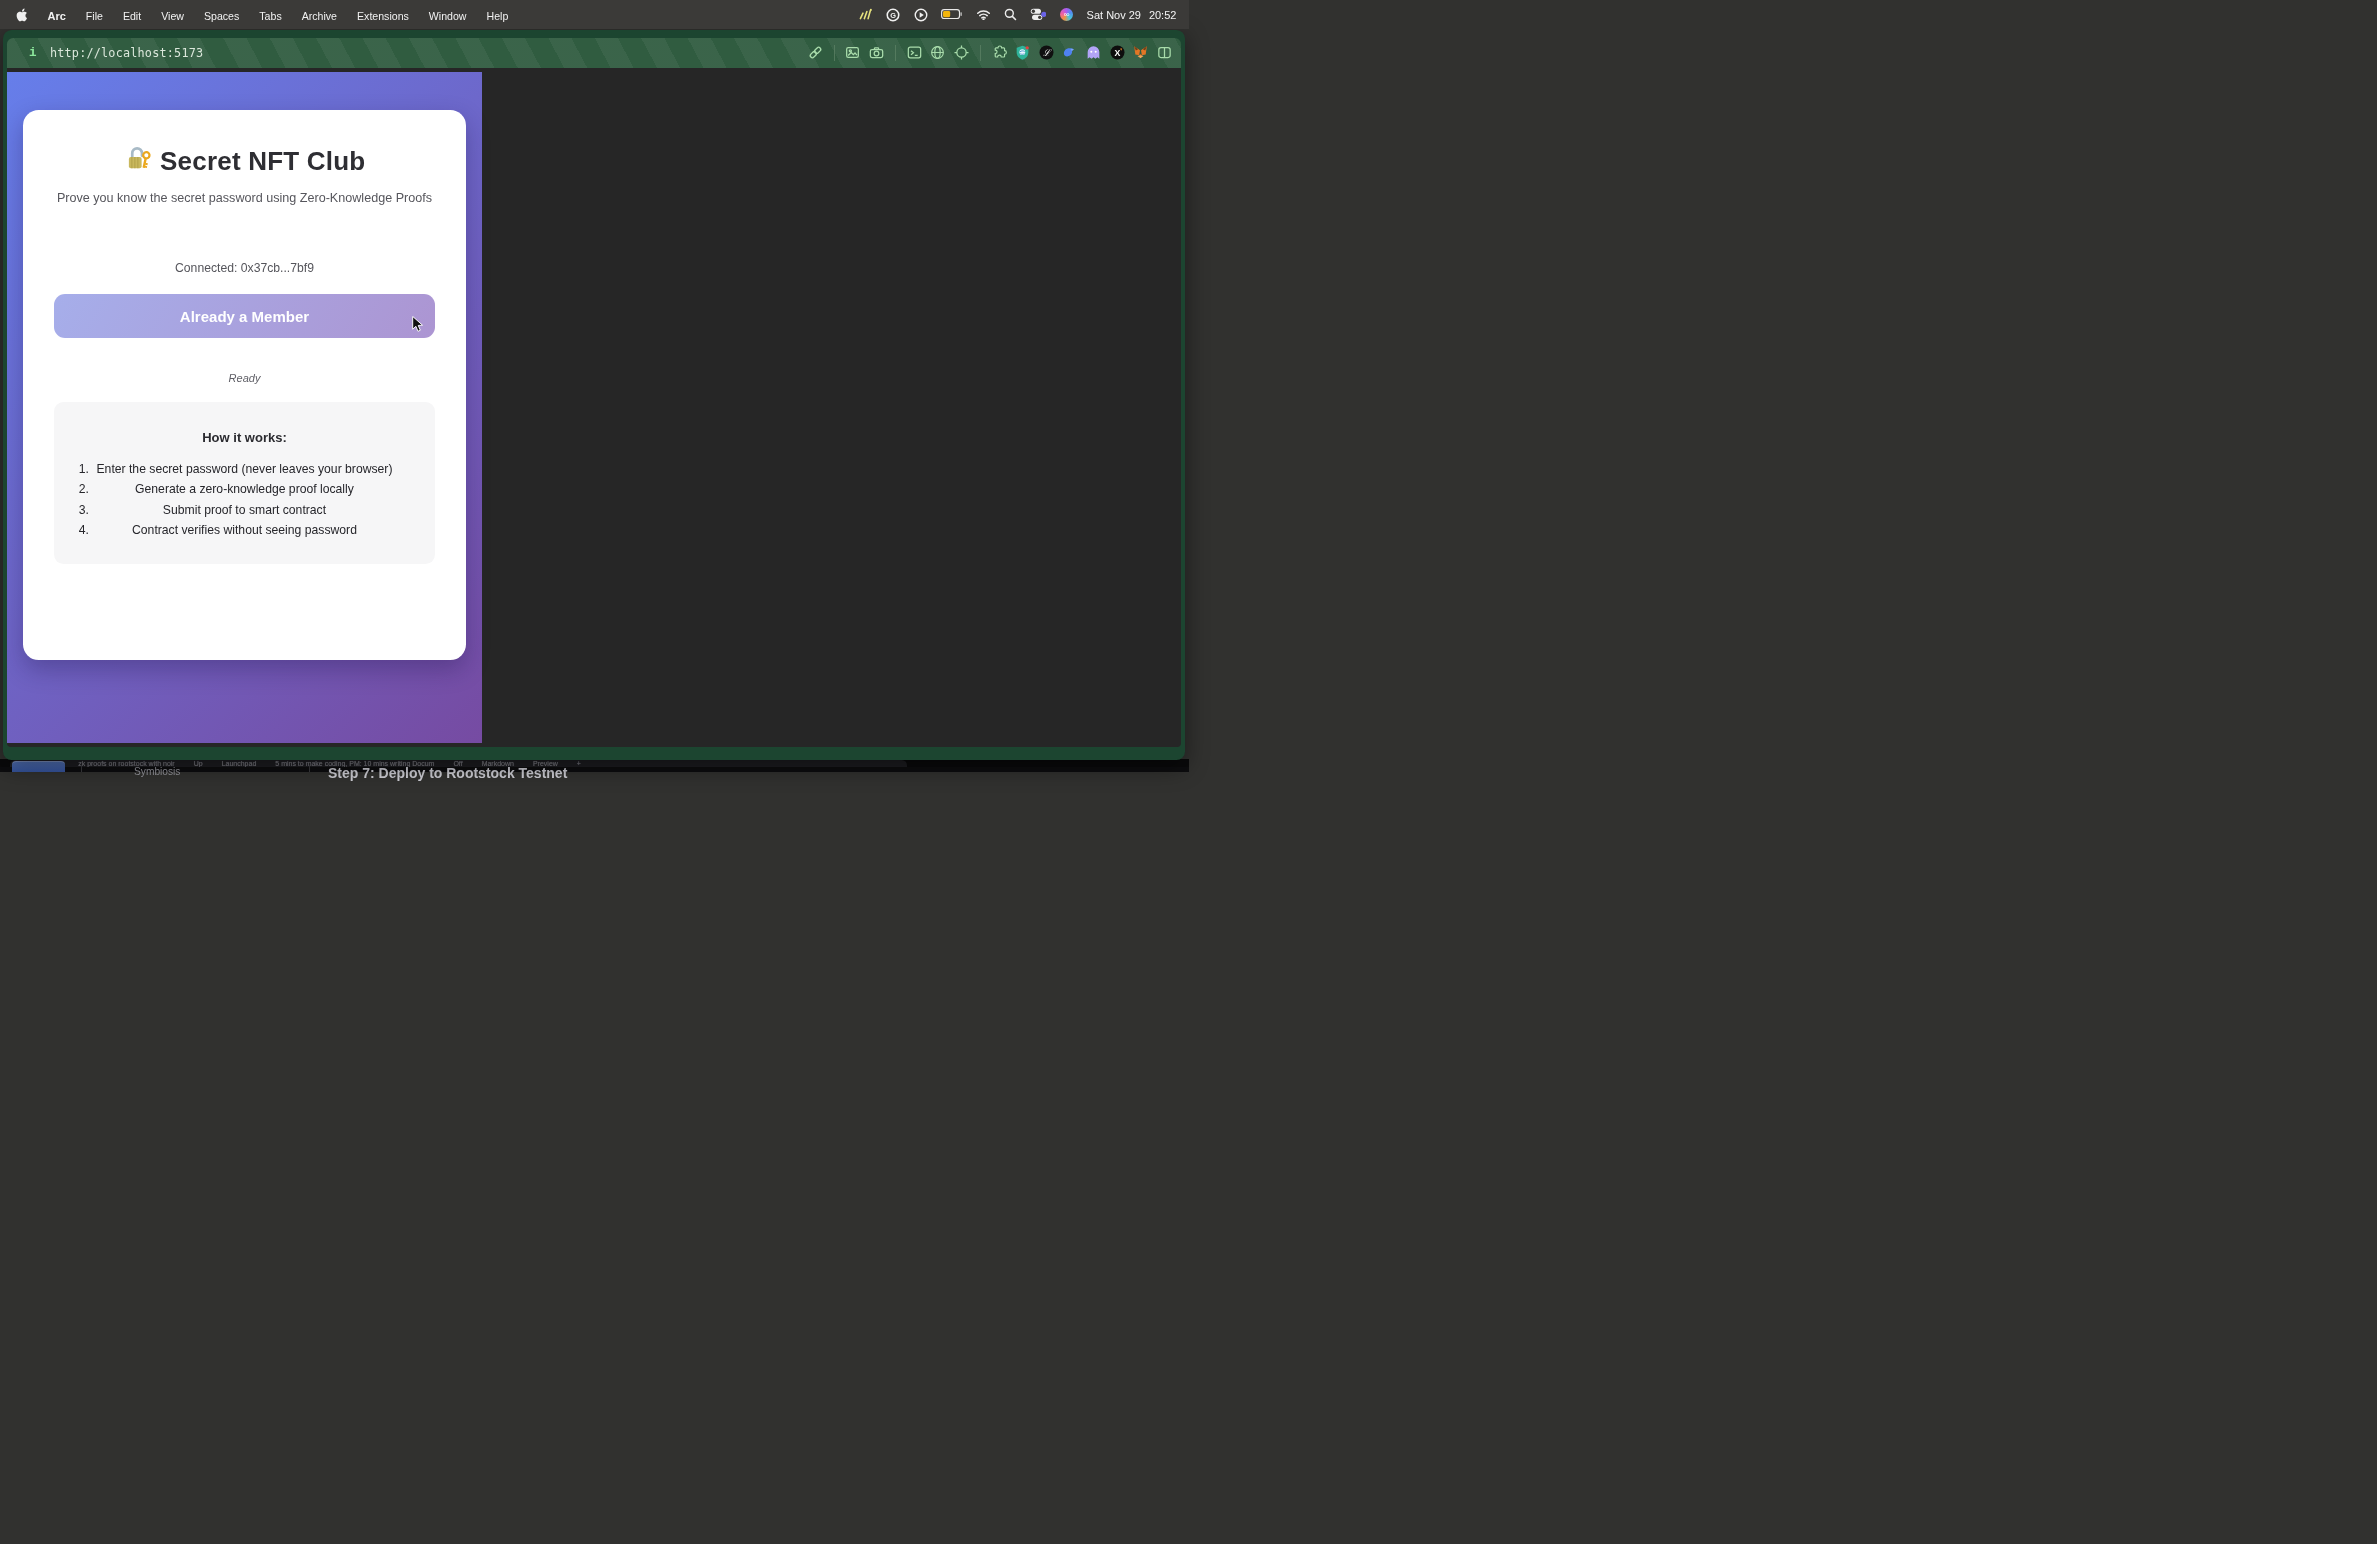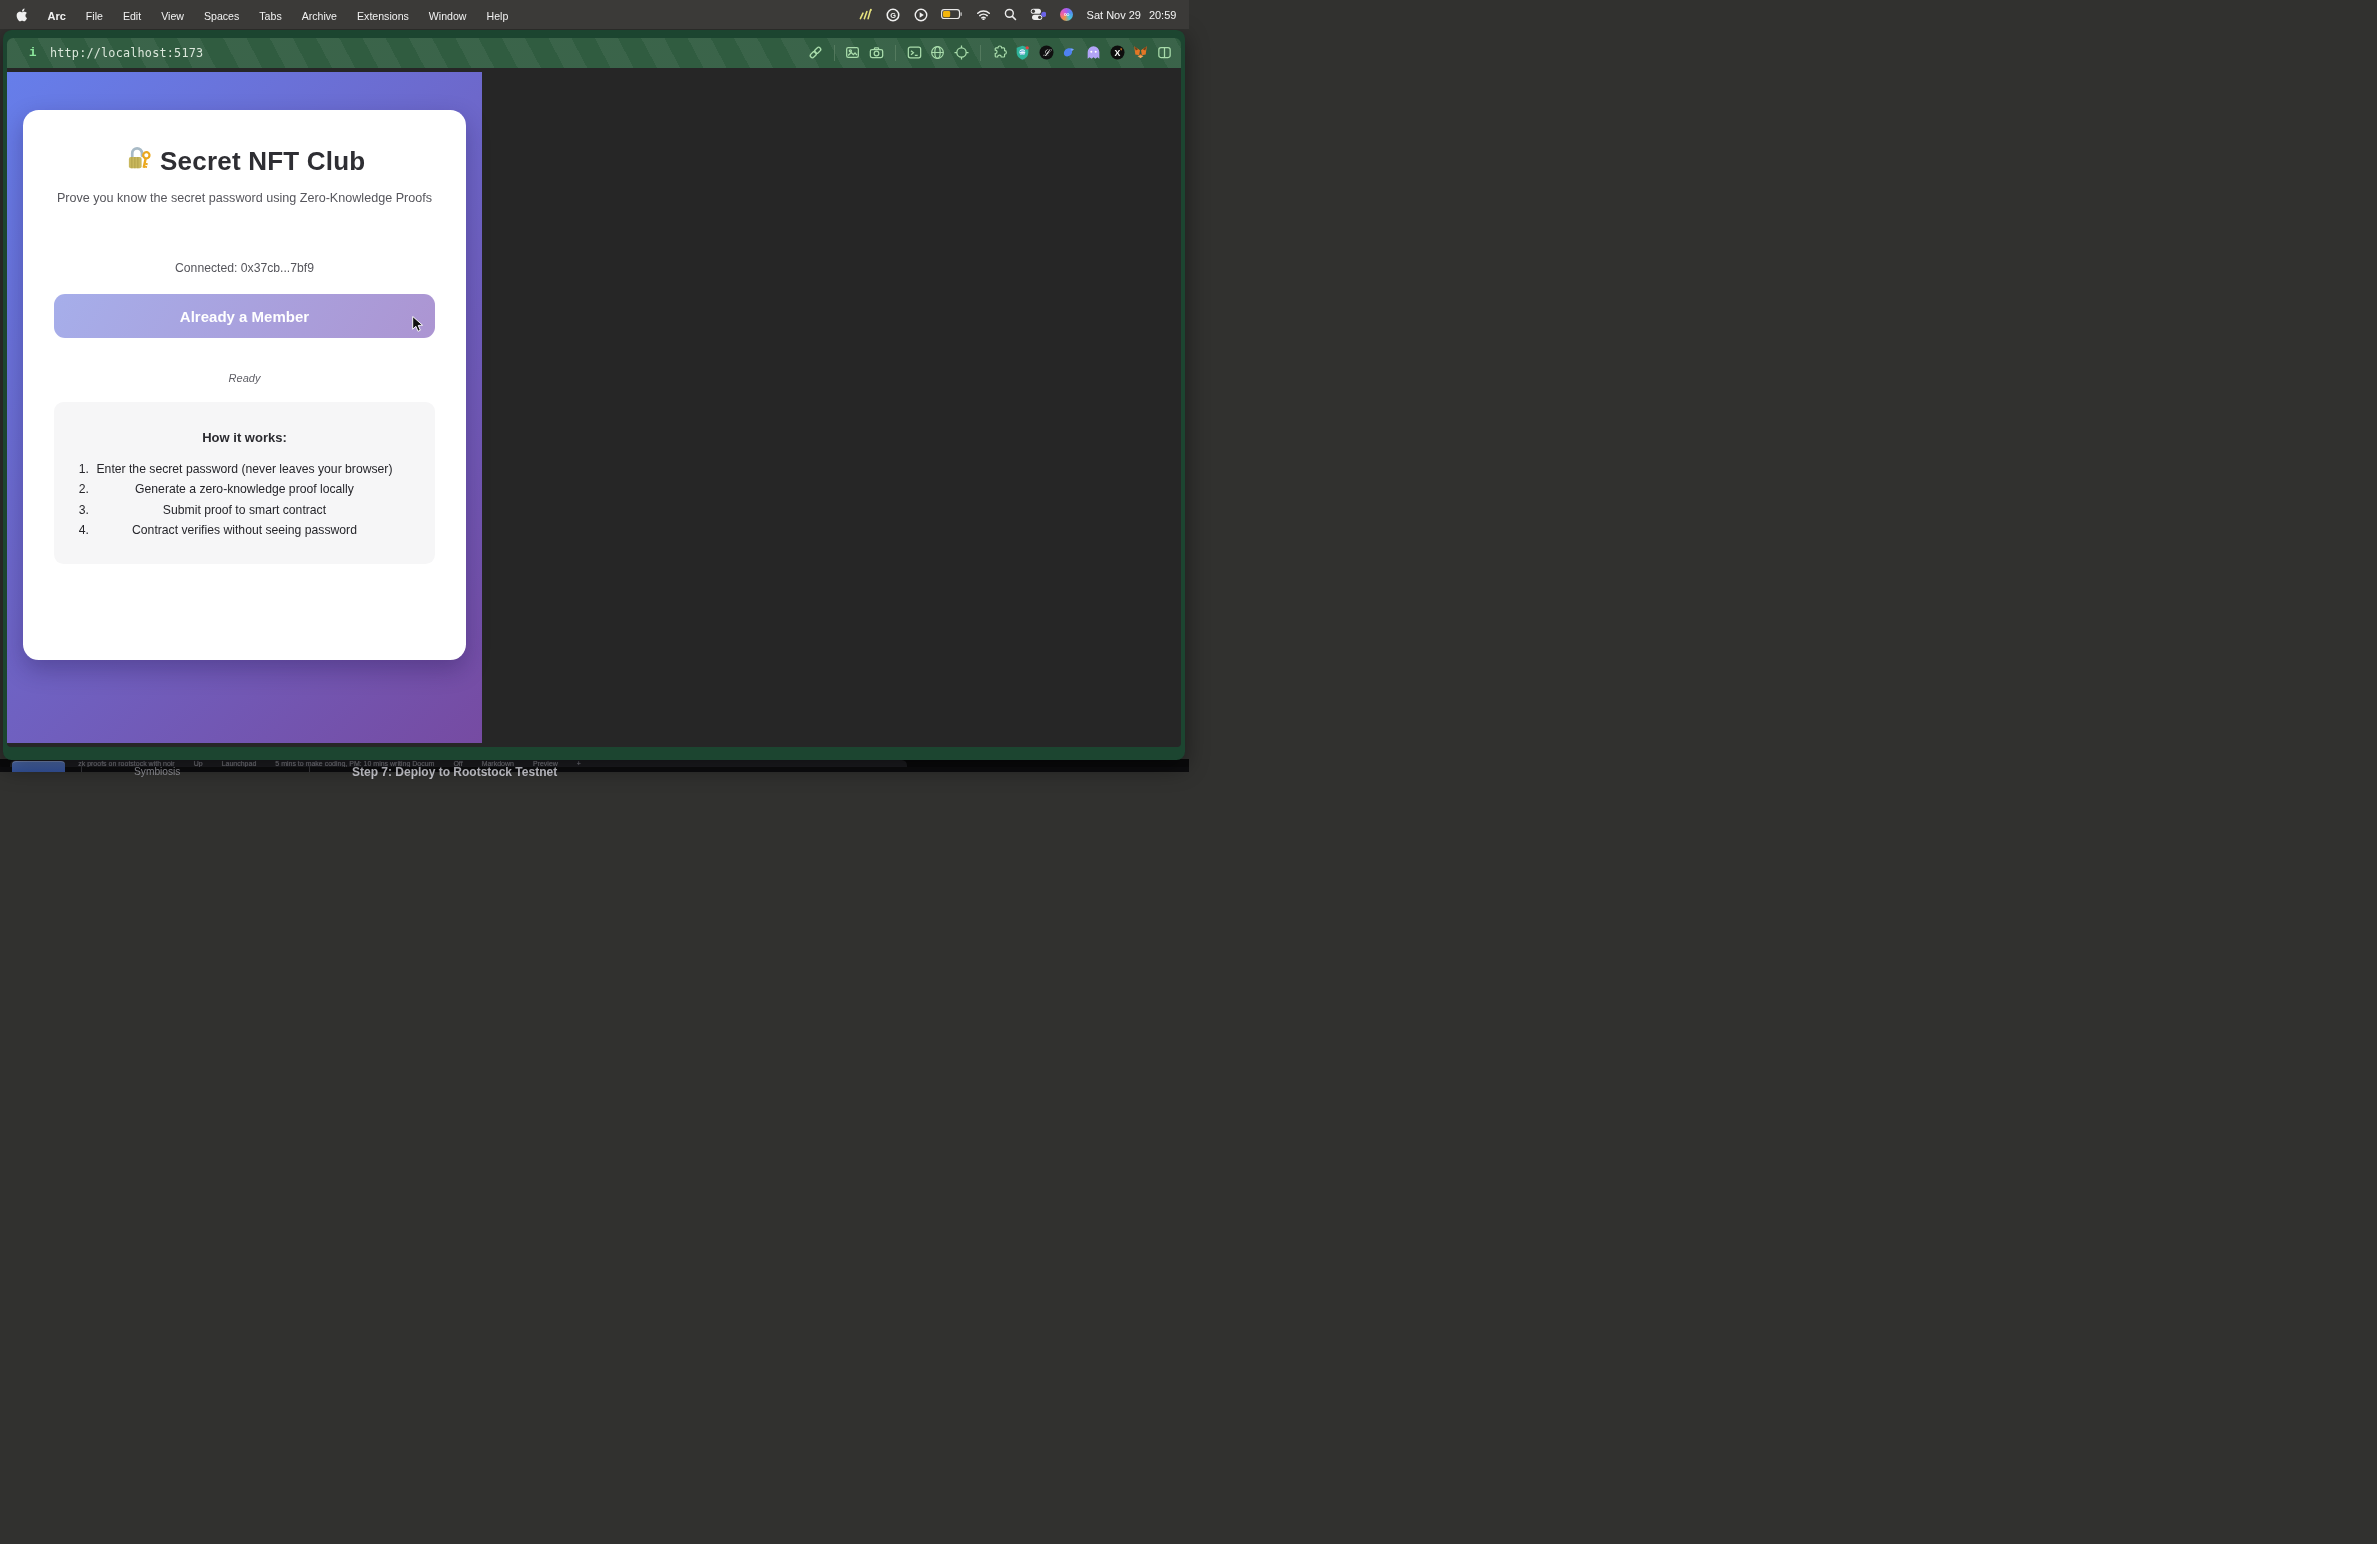--- a/index.html
+++ b/index.html
@@ -81,21 +81,21 @@
   .bgbar span { font-size:7px; line-height:7px; color:#8b8b92; opacity:.8;
                 white-space:nowrap; text-shadow:0 0 0.8px rgba(140,140,150,.9); }
   .bgrow2 { position:absolute; left:0; top:7.9px; width:1189px; height:4.7px;
             background:#0d0d0f; }
   .bgtab { position:absolute; left:11.8px; top:1.6px; width:53px; height:11px;
            border-radius:3.9px 3.9px 0 0;
            background:linear-gradient(#5272b8,#35549d);
            border-top:0.8px solid rgba(255,255,255,.35); z-index:6; }
   .bgtabname { position:absolute; left:134px; top:7px; font-size:10.2px;
                color:#97979e; }
-  .bgheading { position:absolute; left:352px; top:5.5px; font-size:12px;
+  .bgheading { position:absolute; left:328px; top:5.5px; font-size:14px;
                font-weight:700; color:#cfcfd6; white-space:nowrap; }
   .vdiv { position:absolute; top:6.3px; width:0.8px; height:6.3px; background:#3a3a3e; }
 </style>
 </head>
 <body>
 
 <div class="menubar">
   <div class="left">
     <span class="sicon">
       <svg width="11.8" height="14" viewBox="0 0 17 20">
@@ -164,21 +164,21 @@
           <rect x="1" y="0.8" width="13" height="6.6" rx="3.3" fill="#ececec"></rect>
           <circle cx="4.3" cy="4.1" r="2.1" fill="#3b3a38"></circle>
           <rect x="2.6" y="8.6" width="13" height="6.6" rx="3.3" fill="#ececec"></rect>
           <circle cx="12.3" cy="11.9" r="2.1" fill="#3b3a38"></circle>
           <circle cx="17.6" cy="8" r="3.3" fill="#6a63e8"></circle>
         </svg>
     </span>
     <span class="siri-orb">∞</span>
     <span class="clock">
       <span>Sat Nov 29</span>
-      <span>20:59</span>
+      <span>20:52</span>
     </span>
   </div>
 </div>
 
 <div class="window">
 
   <div class="urlbar">
     <span class="info-glyph">i</span>
     <span class="url-text">http://localhost:5173</span>
 

